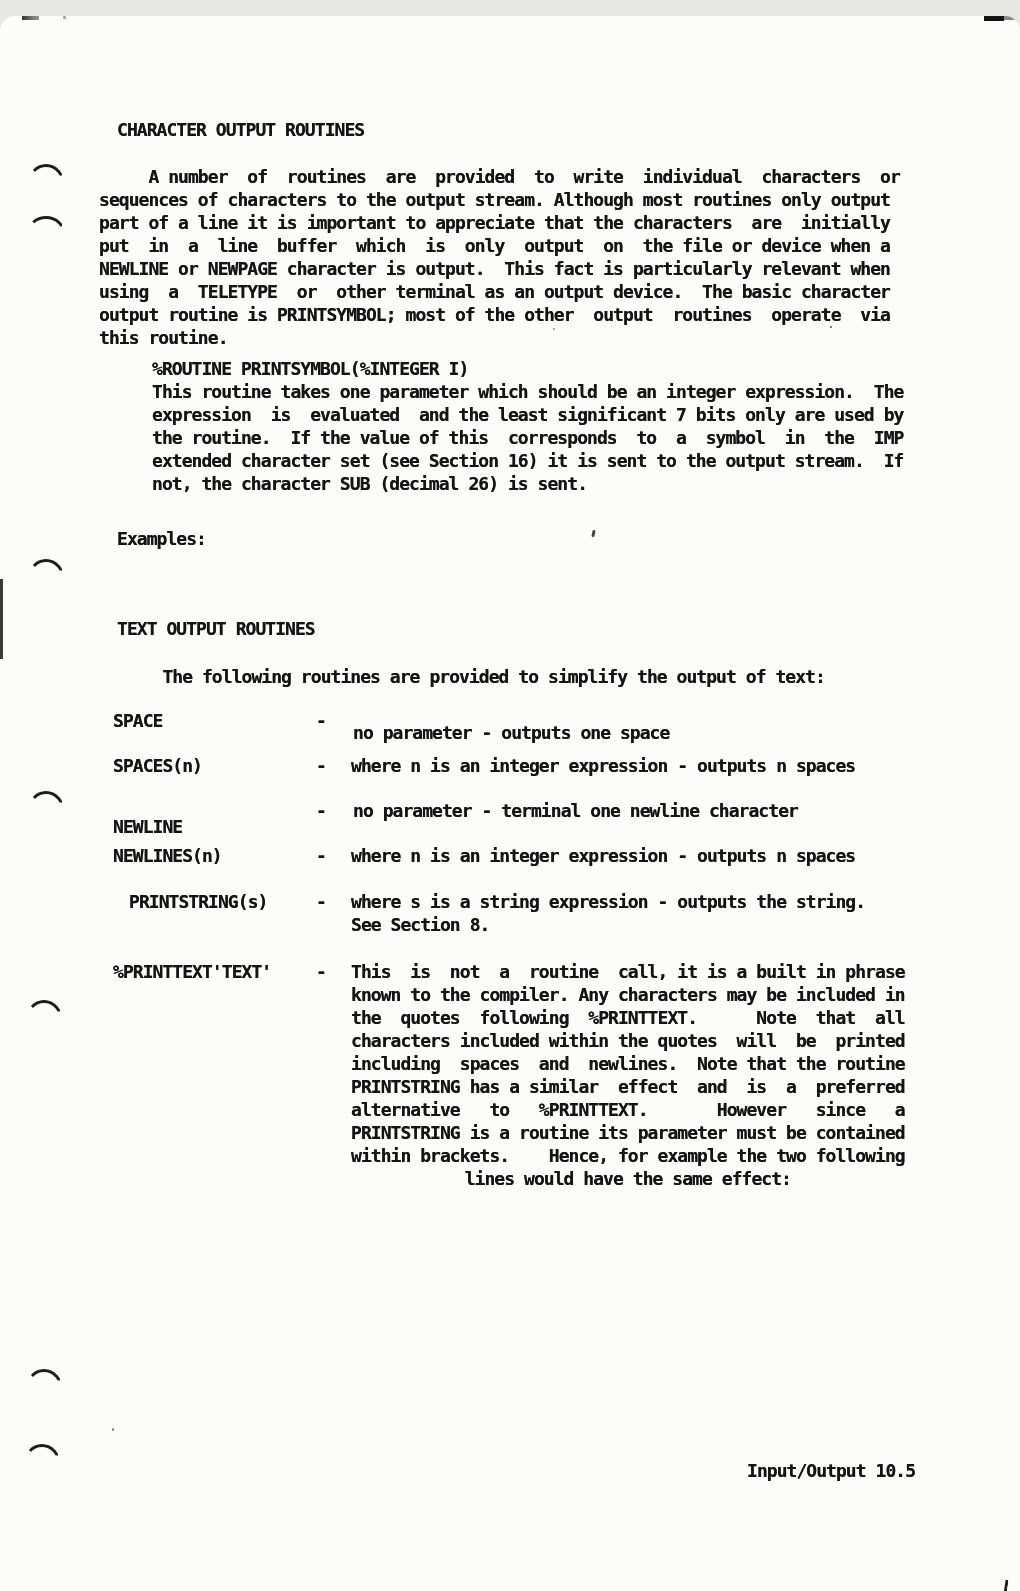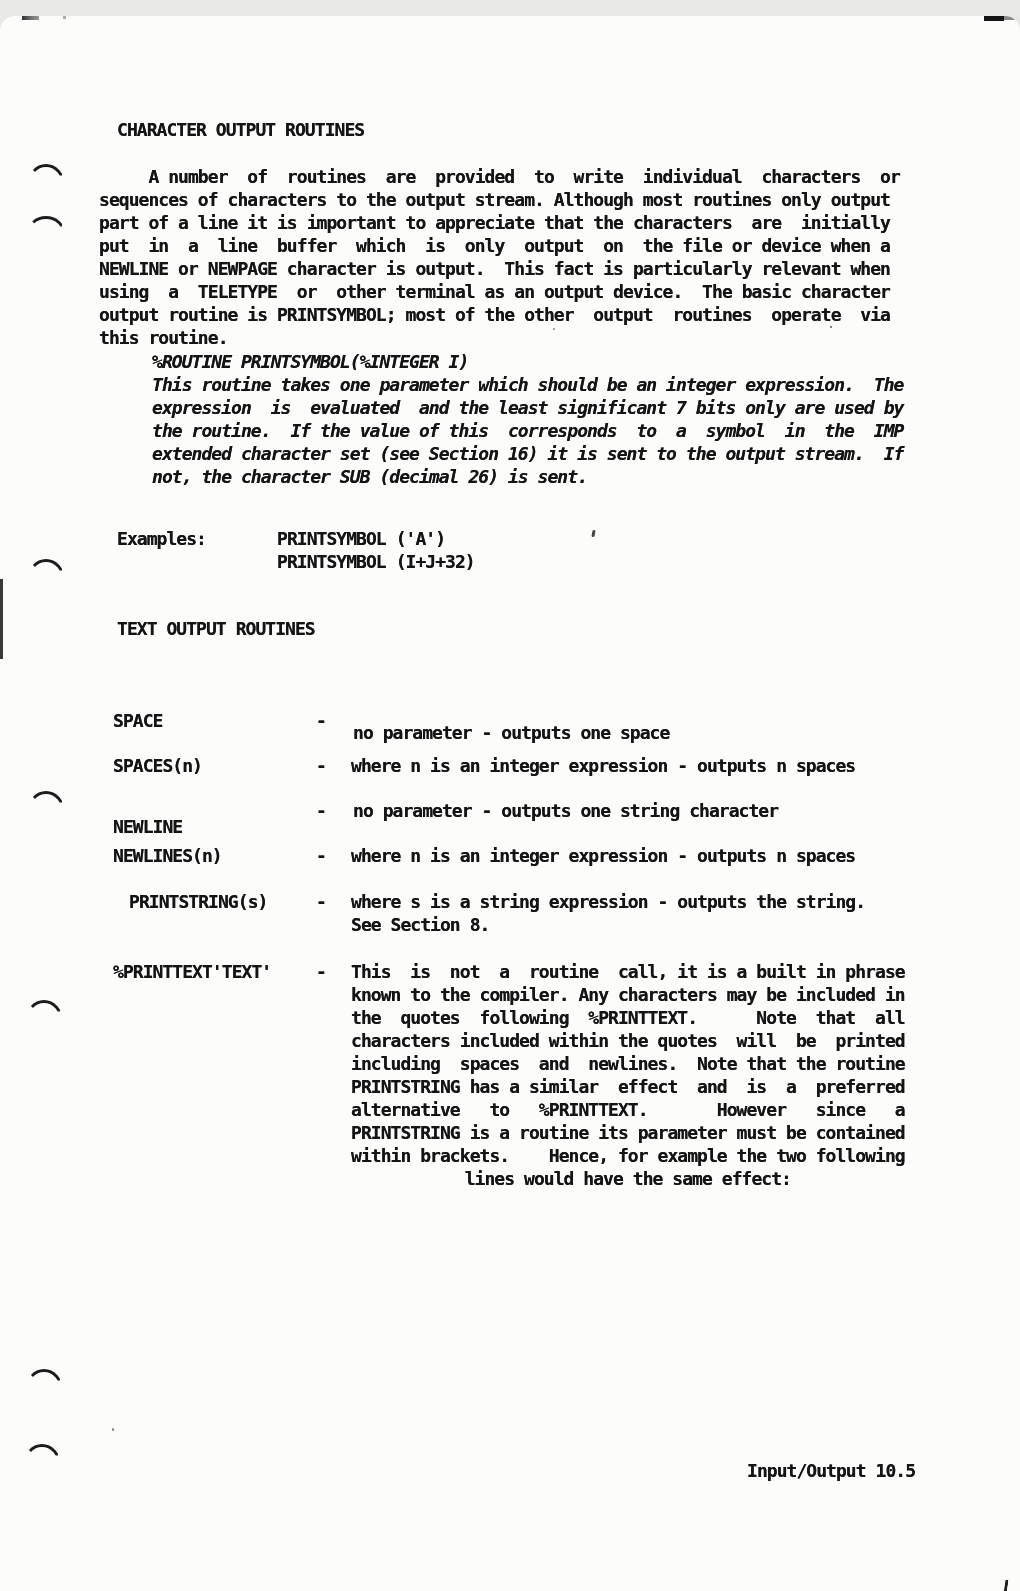--- a/index.html
+++ b/index.html
@@ -84,51 +84,50 @@
 
   <div class="txt" style="left:99px;top:149px;">     A number  of  routines  are  provided  to  write  individual  characters  or
 sequences of characters to the output stream. Although most routines only output
 part of a line it is important to appreciate that the characters  are  initially
 put  in  a  line  buffer  which  is  only  output  on  the file or device when a
 NEWLINE or NEWPAGE character is output.  This fact is particularly relevant when
 using  a  TELETYPE  or  other terminal as an output device.  The basic character
 output routine is PRINTSYMBOL; most of the other  output  routines  operate  via
 this routine.</div>
 
-  <div class="txt" style="left:152px;top:334px;font-style:italic;">%ROUTINE PRINTSYMBOL(%INTEGER I)
+  <div class="txt" style="left:152px;top:341px;">%ROUTINE PRINTSYMBOL(%INTEGER I)
 This routine takes one parameter which should be an integer expression.  The
 expression  is  evaluated  and the least significant 7 bits only are used by
 the routine.  If the value of this  corresponds  to  a  symbol  in  the  IMP
 extended character set (see Section 16) it is sent to the output stream.  If
 not, the character SUB (decimal 26) is sent.</div>
 
   <div class="txt" style="left:117px;top:511px;">Examples:</div>
 
-  <div class="txt" style="left:277px;top:511px;">PRINTSYMBOL ('A')
-PRINTSYMBOL (I+J+32)</div>
 
   <div class="txt heading" style="left:117px;top:601px;">TEXT OUTPUT ROUTINES</div>
 
+  <div class="txt" style="left:113px;top:649px;">     The following routines are provided to simplify the output of text:</div>
 
   <div style="position:absolute;left:113px;top:693px;">
     <span class="txt" style="left:0;top:0;">SPACE</span>
     <span class="txt" style="left:203px;top:0;">-</span>
     <span class="txt" style="left:240px;top:12px;">no parameter - outputs one space</span>
   </div>
 
   <div style="position:absolute;left:113px;top:738px;">
     <span class="txt" style="left:0;top:0;text-align:center;">SPACES(n)</span>
     <span class="txt" style="left:203px;top:0;">-</span>
     <span class="txt" style="left:238px;top:0;">where n is an integer expression - outputs n spaces</span>
   </div>
 
   <div style="position:absolute;left:113px;top:783px;">
     <span class="txt" style="left:0;top:16px;">NEWLINE</span>
     <span class="txt" style="left:203px;top:0;">-</span>
-    <span class="txt" style="left:240px;top:0;">no parameter - outputs one string character</span>
+    <span class="txt" style="left:240px;top:0;">no parameter - terminal one newline character</span>
   </div>
 
   <div style="position:absolute;left:113px;top:828px;">
     <span class="txt" style="left:0;top:0;">NEWLINES(n)</span>
     <span class="txt" style="left:203px;top:0;">-</span>
     <span class="txt" style="left:238px;top:0;">where n is an integer expression - outputs n spaces</span>
   </div>
 
   <div style="position:absolute;left:113px;top:874px;">
     <span class="txt" style="left:16px;top:0;">PRINTSTRING(s)</span>

